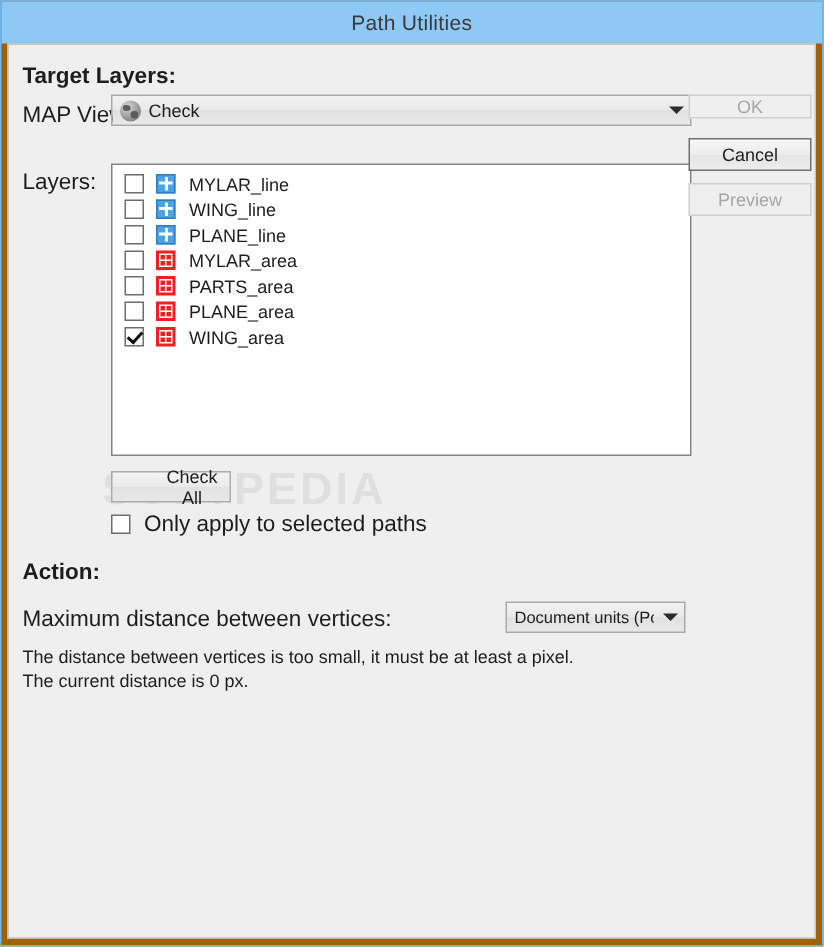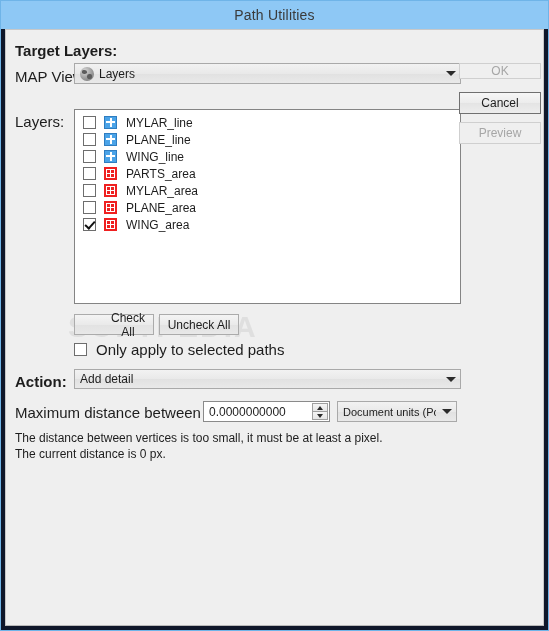--- a/index.html
+++ b/index.html
@@ -16,21 +16,21 @@
     overflow: hidden;
   }
 
   
   .window {
     position: absolute;
     left: 0; top: 0;
     width: 549px;
     height: 631px;
     box-sizing: border-box;
-    background: #0f172a;
+    background: #a16207;
     border: 1px solid #6fb4e8;
     display: flex;
     flex-direction: column;
   }
   .titlebar {
     height: 28px;
     flex: 0 0 28px;
     background: #8ec8f5;
     display: flex;
     align-items: center;
@@ -282,41 +282,53 @@
 
   <div class="client">
 
     <div class="watermark">SOFTPEDIA</div>
 
     <div class="lbl bold" style="position:absolute;left:9px;top:12px;">Target Layers:</div>
 
     <div class="lbl" style="position:absolute;left:9px;top:38px;">MAP View:</div>
     <div class="combo" style="position:absolute;left:68px;top:33px;width:387px;height:21px;">
       <span class="globe"></span>
-      <span class="combo-text">Layers</span>
+      <span class="combo-text">Check</span>
       <span class="caret"></span>
     </div>
 
     <div class="lbl" style="position:absolute;left:9px;top:83px;">Layers:</div>
 
     <div class="listbox" style="position:absolute;left:68px;top:79px;width:387px;height:195px;" id="layers-list">
         <div class="layer-row">
           <span class="cb"></span>
           <span class="licon line"></span>
           <span class="layer-name">MYLAR_line</span>
         </div>
         <div class="layer-row">
           <span class="cb"></span>
           <span class="licon line"></span>
+          <span class="layer-name">WING_line</span>
+        </div>
+        <div class="layer-row">
+          <span class="cb"></span>
+          <span class="licon line"></span>
           <span class="layer-name">PLANE_line</span>
         </div>
         <div class="layer-row">
           <span class="cb"></span>
-          <span class="licon line"></span>
-          <span class="layer-name">WING_line</span>
+          <span class="licon area">
+            <span class="cells">
+              <i></i>
+              <i></i>
+              <i></i>
+              <i></i>
+            </span>
+          </span>
+          <span class="layer-name">MYLAR_area</span>
         </div>
         <div class="layer-row">
           <span class="cb"></span>
           <span class="licon area">
             <span class="cells">
               <i></i>
               <i></i>
               <i></i>
               <i></i>
             </span>
@@ -326,79 +338,49 @@
         <div class="layer-row">
           <span class="cb"></span>
           <span class="licon area">
             <span class="cells">
               <i></i>
               <i></i>
               <i></i>
               <i></i>
             </span>
           </span>
-          <span class="layer-name">MYLAR_area</span>
-        </div>
-        <div class="layer-row">
-          <span class="cb"></span>
-          <span class="licon area">
-            <span class="cells">
-              <i></i>
-              <i></i>
-              <i></i>
-              <i></i>
-            </span>
-          </span>
           <span class="layer-name">PLANE_area</span>
         </div>
         <div class="layer-row">
           <span class="cb checked"></span>
           <span class="licon area">
             <span class="cells">
               <i></i>
               <i></i>
               <i></i>
               <i></i>
             </span>
           </span>
           <span class="layer-name">WING_area</span>
         </div>
       </div>
 
     <div class="btn" style="position:absolute;left:68px;top:284px;width:80px;height:21px;padding-left:28px;">
       <span>Check All</span>
     </div>
-    <div class="btn" style="position:absolute;left:153px;top:284px;width:80px;height:21px;">
-      <span>Uncheck All</span>
-    </div>
 
     <div style="position:absolute;left:68px;top:311px;display:flex;align-items:center;">
       <span class="cb"></span>
       <span class="lbl" style="margin-left:9px;">Only apply to selected paths</span>
     </div>
 
     <div class="lbl bold" style="position:absolute;left:9px;top:343px;">Action:</div>
-    <div class="combo" style="position:absolute;left:68px;top:339px;width:387px;height:20px;">
-      <span class="combo-text">Add detail</span>
-      <span class="caret"></span>
-    </div>
 
     <div class="lbl" style="position:absolute;left:9px;top:374px;">Maximum distance between vertices:</div>
 
-    <div class="spinbox" style="position:absolute;left:197px;top:371px;width:127px;height:21px;">
-      <span class="sv">0.0000000000</span>
-      <span class="spin-btns">
-        <div>
-            <i class="sp-up"></i>
-          </div>
-        <div>
-            <i class="sp-dn"></i>
-          </div>
-      </span>
-    </div>
 
     <div class="combo" style="position:absolute;left:331px;top:371px;width:120px;height:21px;">
       <span class="combo-text" style="font-size:11px;">Document units (Points)</span>
       <span class="caret"></span>
     </div>
 
     <div class="msgline" style="position:absolute;left:9px;top:401px;">The distance between vertices is too small, it must be at least a pixel.</div>
     <div class="msgline" style="position:absolute;left:9px;top:417px;">The current distance is 0 px.</div>
 
     <div class="btn disabled" style="position:absolute;left:453px;top:33px;width:82px;height:16px;">

